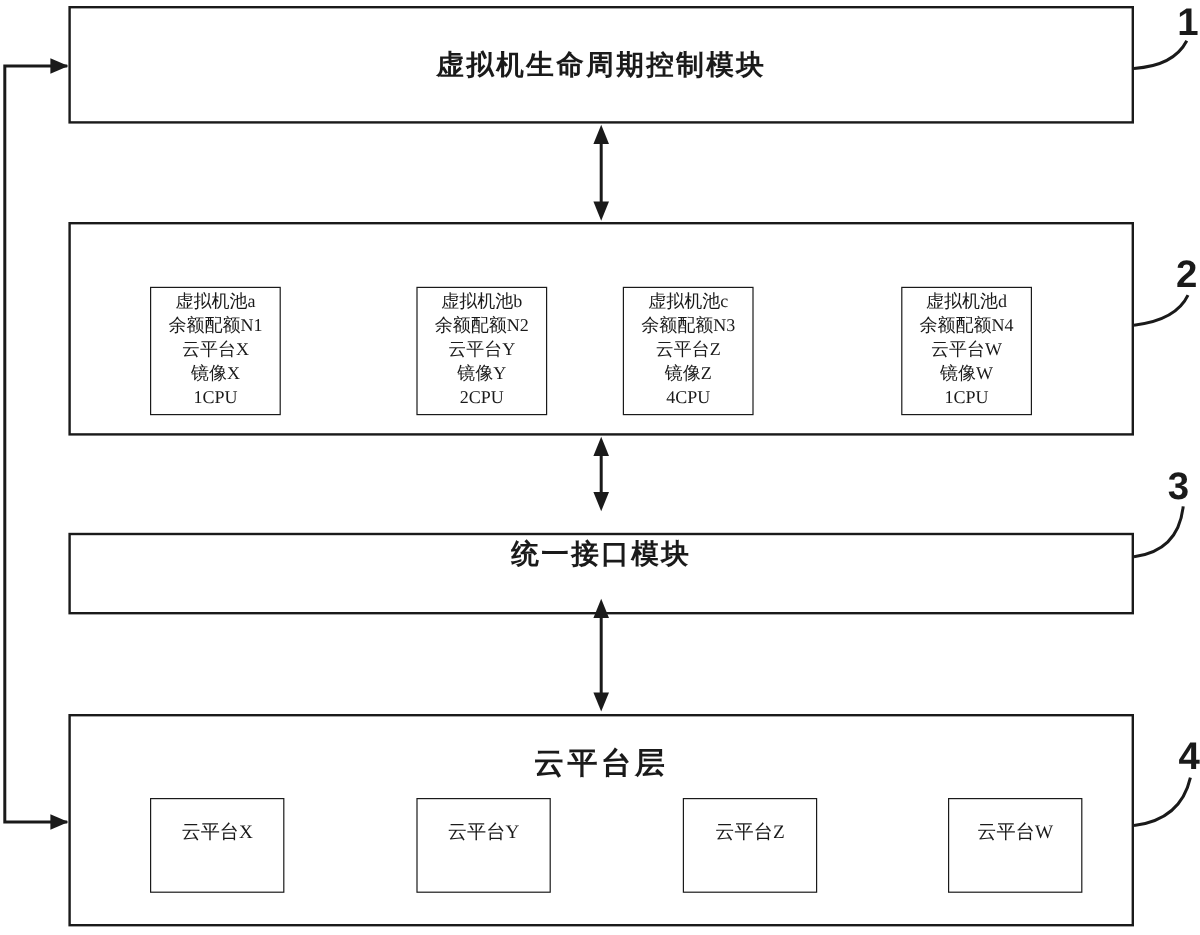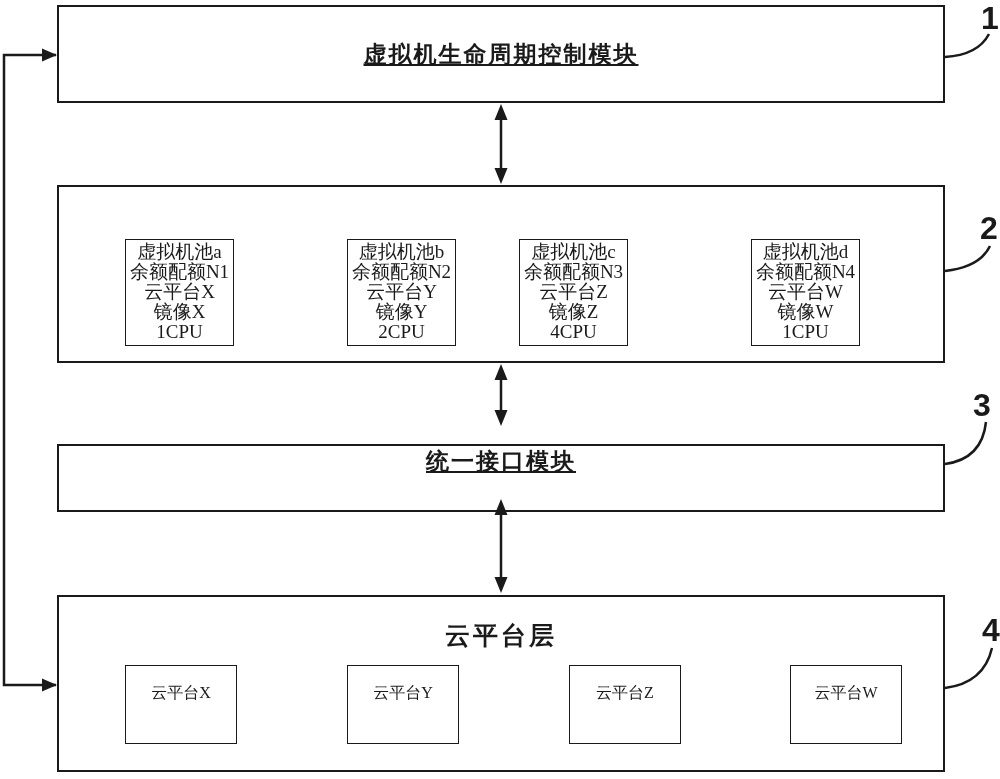--- a/index.html
+++ b/index.html
@@ -10,26 +10,26 @@
   }
   .connectors{position:absolute;left:0;top:0;width:1000px;height:779px;pointer-events:none;}
   .module{
     position:absolute;left:57px;width:888px;box-sizing:border-box;
     border:2.5px solid #1a1a1a;background:transparent;
   }
   .box1{top:5px;height:98px;display:flex;align-items:center;justify-content:center;}
   .box2{top:185px;height:178px;}
   .box3{top:444px;height:68px;display:flex;justify-content:center;}
   .box4{top:595px;height:177px;}
-  .module-title{font-size:23px;font-weight:bold;letter-spacing:2px;white-space:nowrap;text-decoration:underline;}
+  .module-title{font-size:23px;font-weight:bold;letter-spacing:2px;white-space:nowrap;}
   .module-title-top{text-align:center;margin-top:9px;font-size:23px;font-weight:bold;letter-spacing:2px;}
   .box4 .module-title-top{margin-top:22px;font-size:25px;letter-spacing:3px;}
   .pool{
     position:absolute;top:52px;width:109px;height:107px;box-sizing:border-box;
-    border:1.5px solid #1a1a1a;text-align:center;font-size:19px;line-height:20px;padding-top:2px;
+    border:1.5px solid #1a1a1a;text-align:center;font-size:15px;line-height:20px;padding-top:2px;
   }
   .pool-a{left:66px}.pool-b{left:288px}.pool-c{left:460px}.pool-d{left:692px}
   .platform{
     position:absolute;top:68px;width:112px;height:79px;box-sizing:border-box;
     border:1.5px solid #1a1a1a;text-align:center;font-size:16px;padding-top:17px;
   }
   .pf-x{left:66px}.pf-y{left:288px}.pf-z{left:510px}.pf-w{left:731px}
   .ref-label{
     position:absolute;width:32px;text-align:center;
     font-family:"Liberation Sans","DejaVu Sans",sans-serif;

